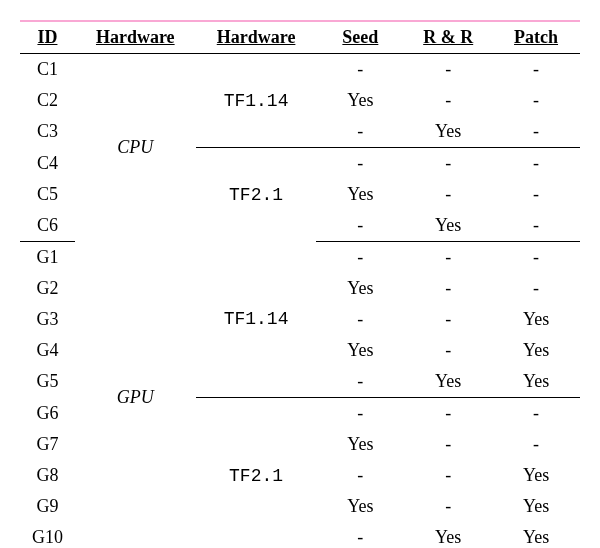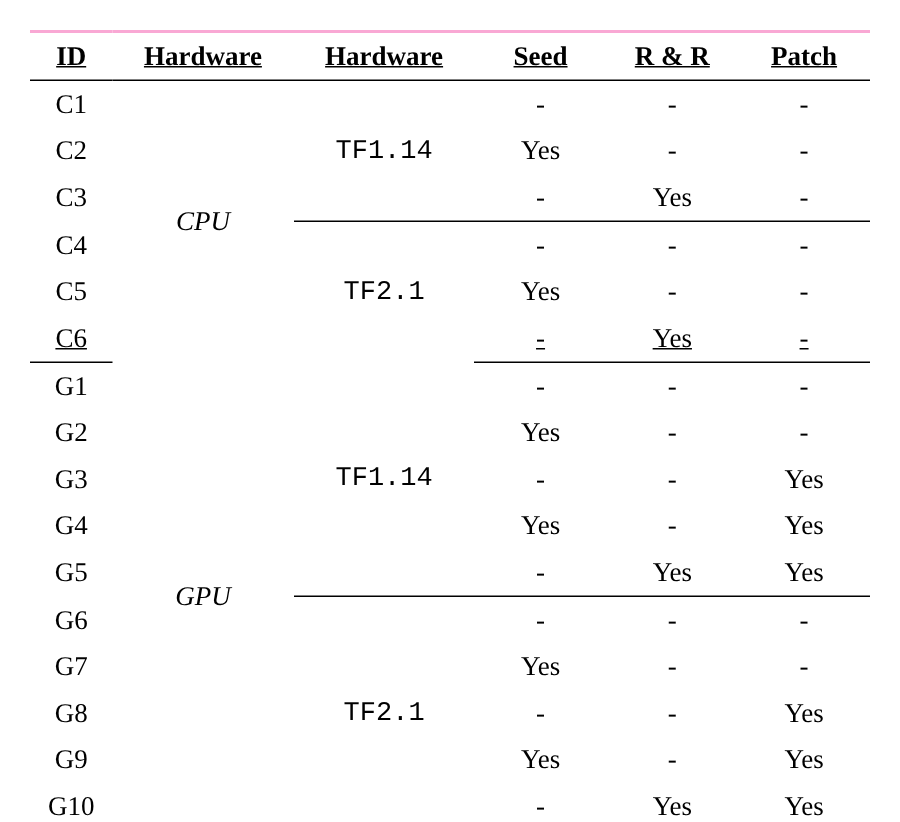--- a/index.html
+++ b/index.html
@@ -38,21 +38,20 @@
     border-top: 2px solid #f9a8d4;
     border-bottom: 1.2px solid #000;
     text-decoration: underline;
   }
 
   tbody tr.bottom-border td {
     border-bottom: 2px solid #000;
   }
   tbody tr.mid-border td {
     border-bottom: 1.2px solid #000;
-    text-decoration: underline;
   }
   td.partial-top {
     border-top: 1px solid #000;
   }
 
   td.hw-cell {
     vertical-align: middle;
     position: relative;
     font-style: italic;
   }

